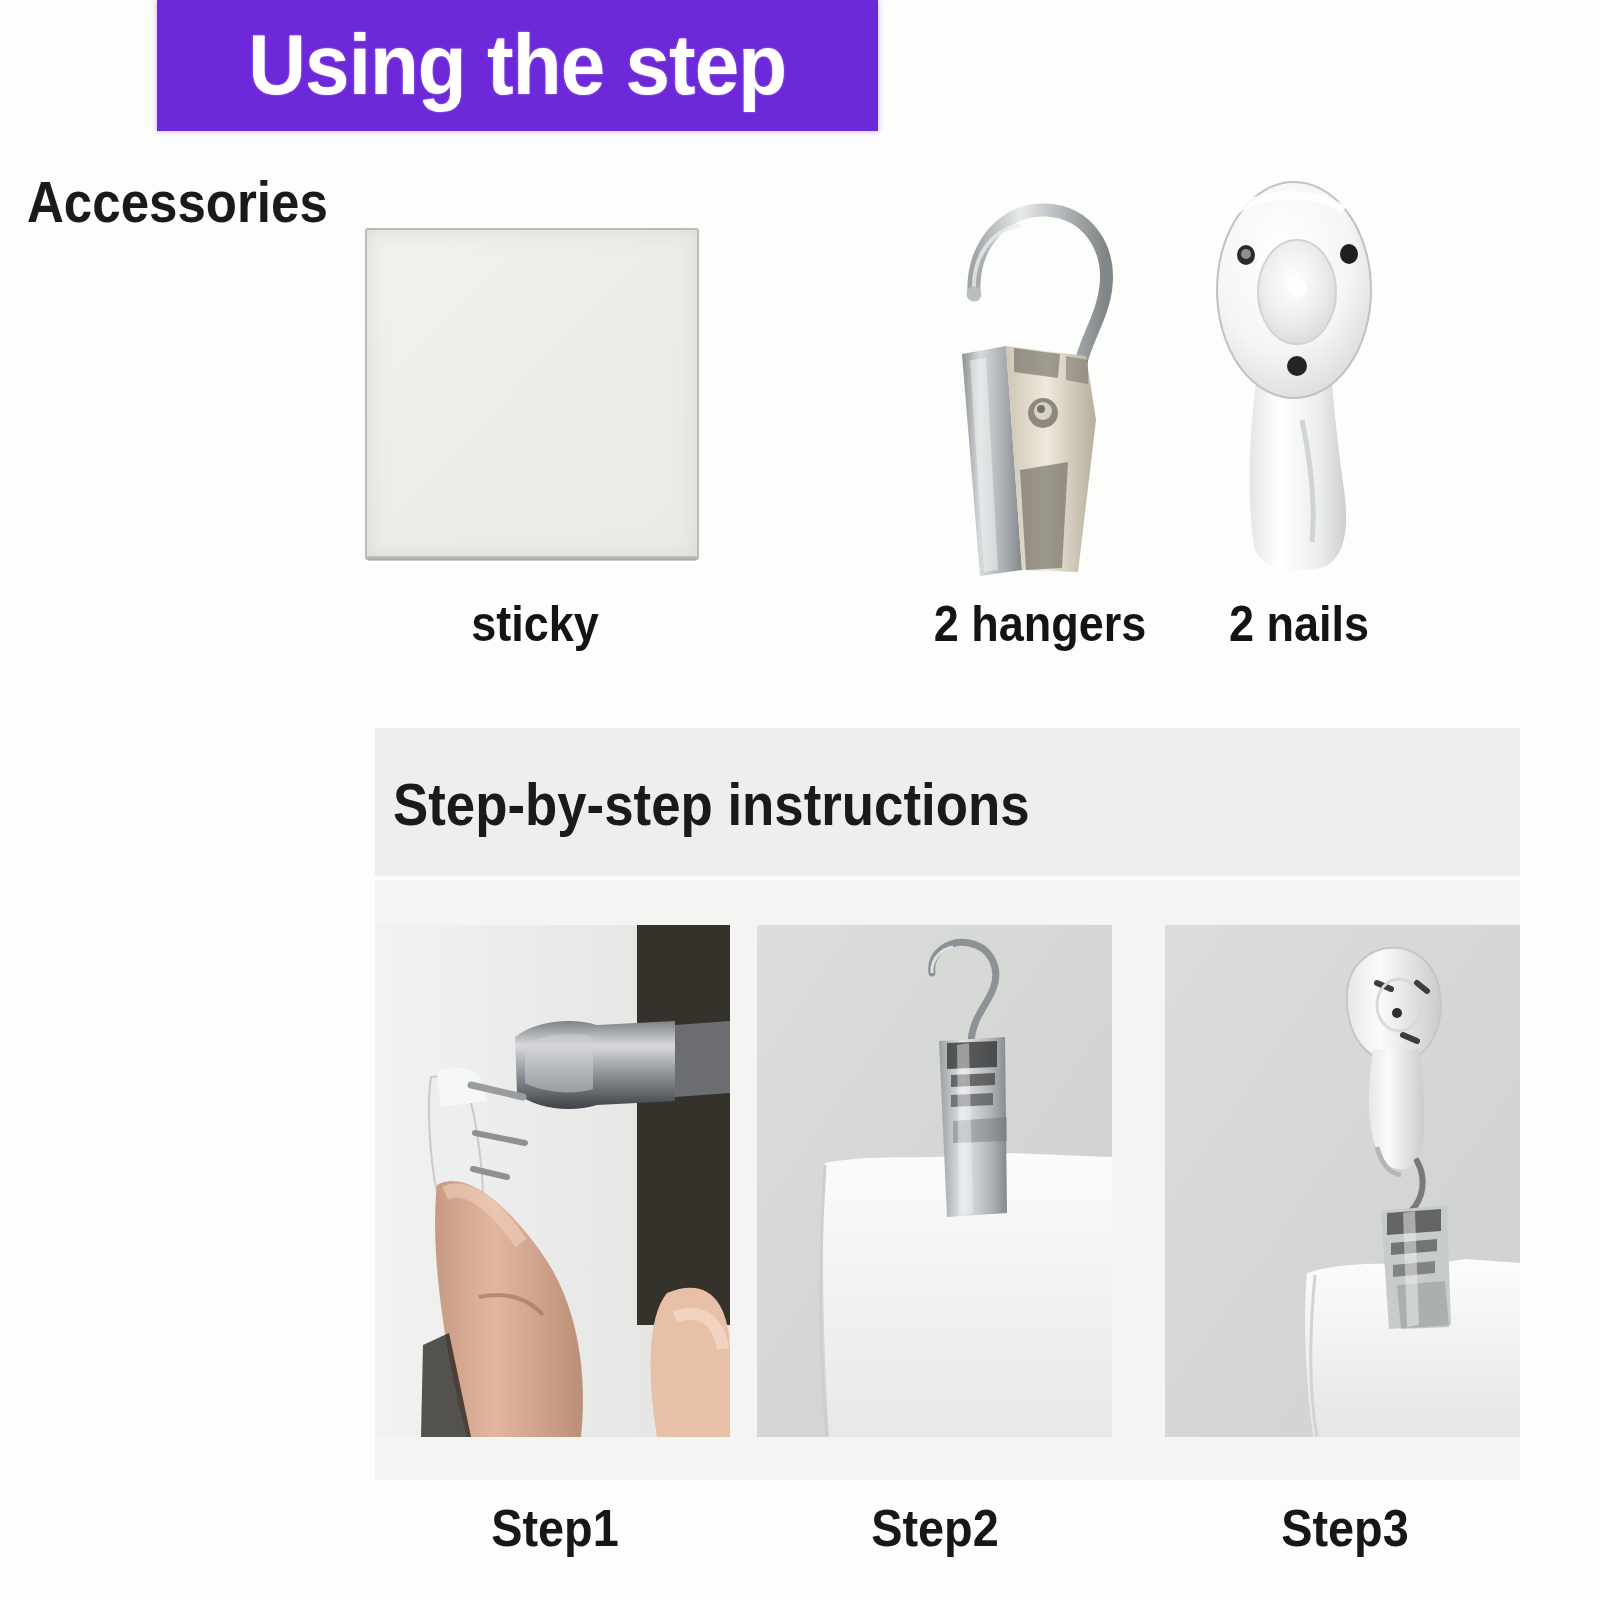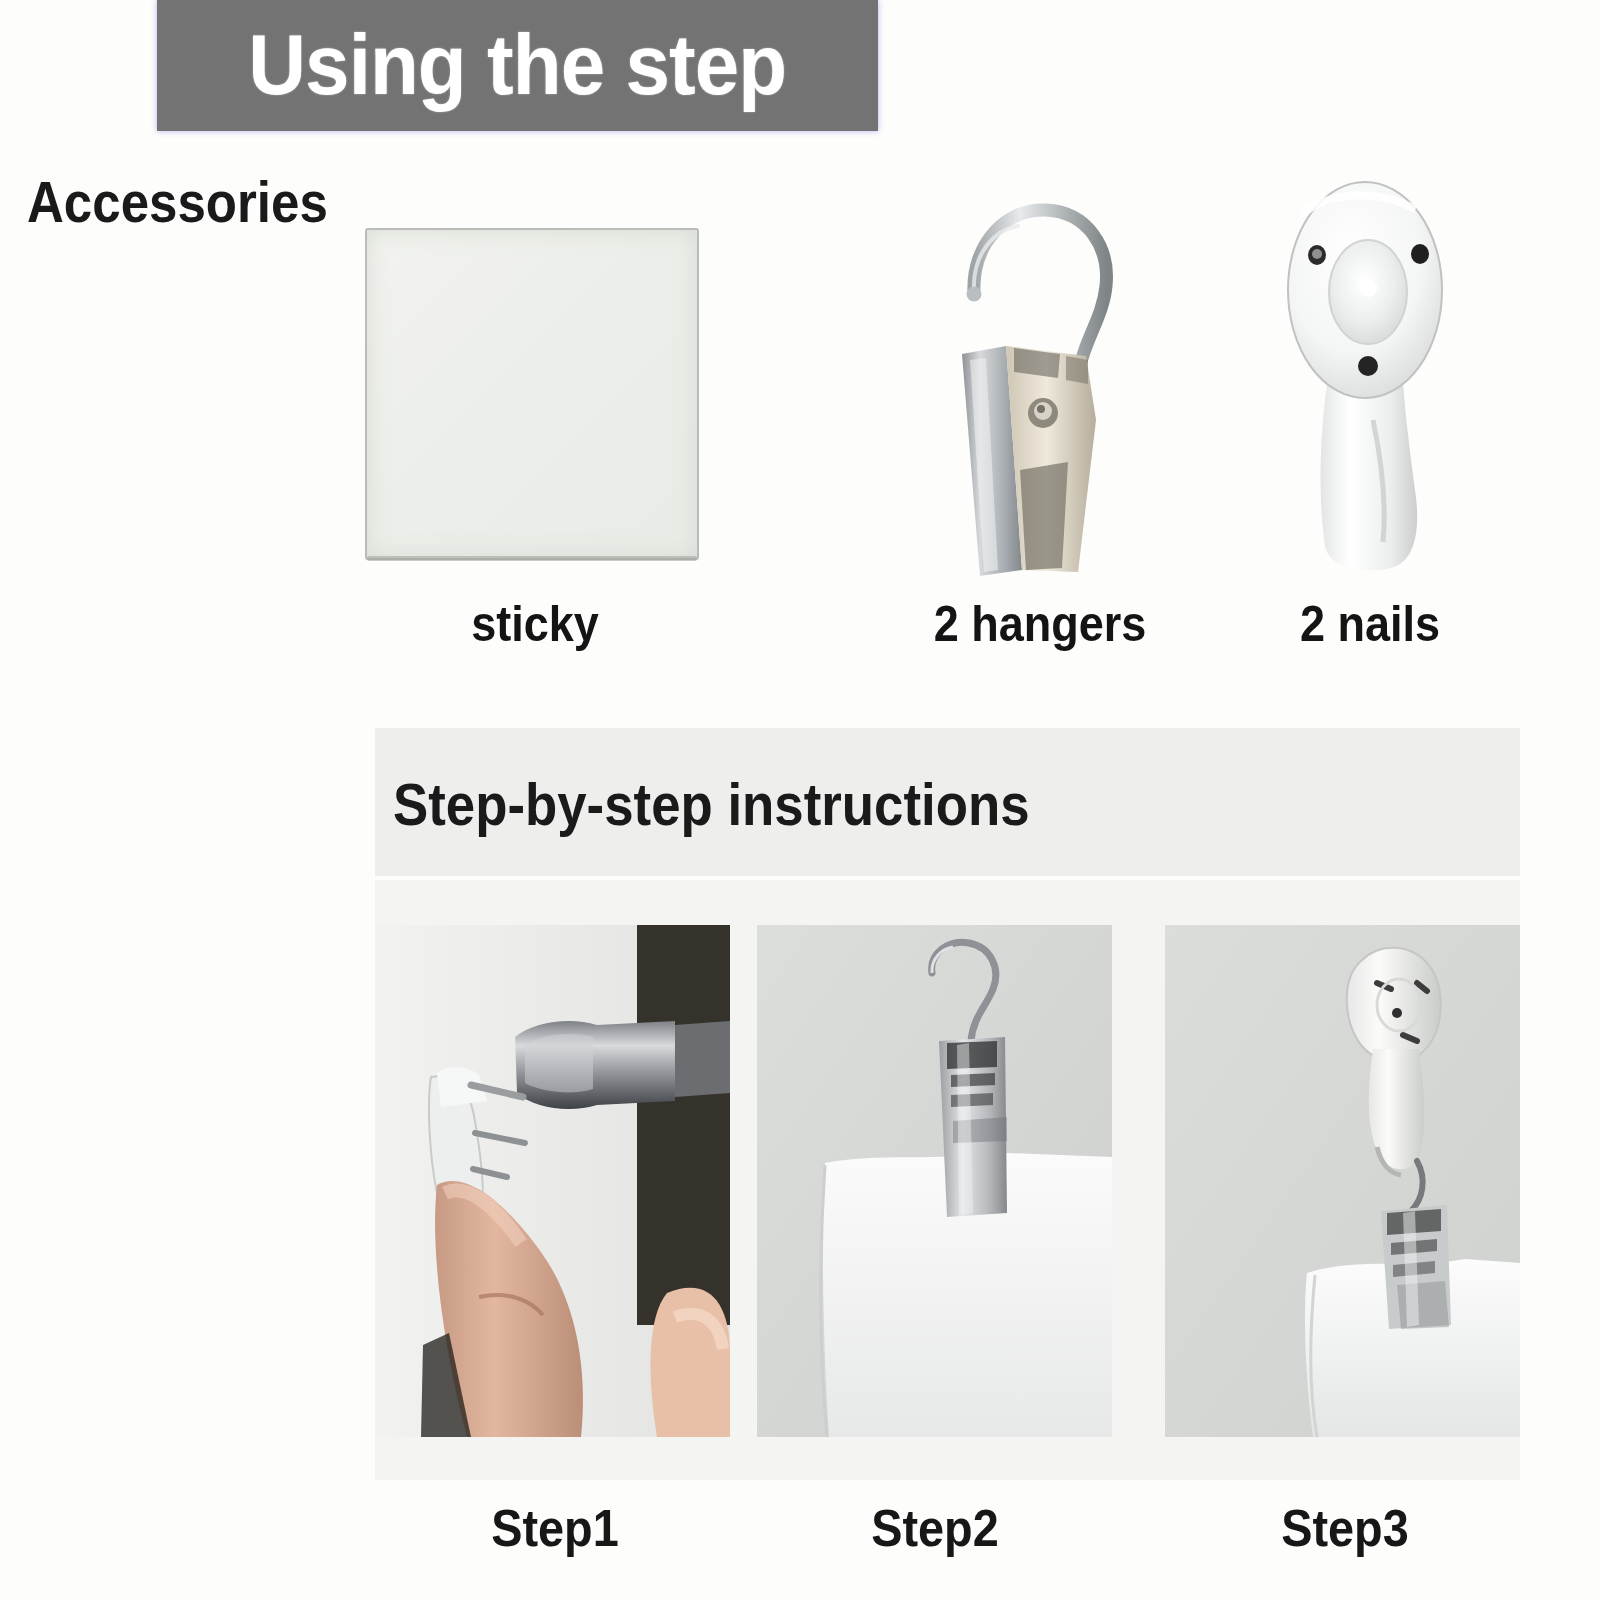--- a/index.html
+++ b/index.html
@@ -15,21 +15,21 @@
     position: relative;
   }
 
   
   #title-banner {
     position: absolute;
     left: 157px;
     top: 0px;
     width: 721px;
     height: 131px;
-    background: #737373;
+    background: #6d28d9;
     display: flex;
     align-items: center;
     justify-content: center;
     box-shadow: 0 0 6px rgba(80, 30, 230, 0.35);
   }
   #title-banner .title-text {
     color: #ffffff;
     font-size: 86px;
     font-weight: bold;
     letter-spacing: -1px;
@@ -112,21 +112,21 @@
     background: #9ea29b;
     opacity: .55;
     border-radius: 2px;
   }
 
   
   #accessory-hanger { left: 845px; width: 390px; }
   .clip-figure { position: absolute; left: 50%; top: 0; transform: translateX(-50%); }
 
   
-  #accessory-nails { left: 1205px; width: 330px; }
+  #accessory-nails { left: 1134px; width: 330px; }
 
   
   #instructions-panel {
     position: absolute;
     left: 375px;
     top: 728px;
     width: 1145px;
     height: 148px;
     background: #eeeeec;
   }

